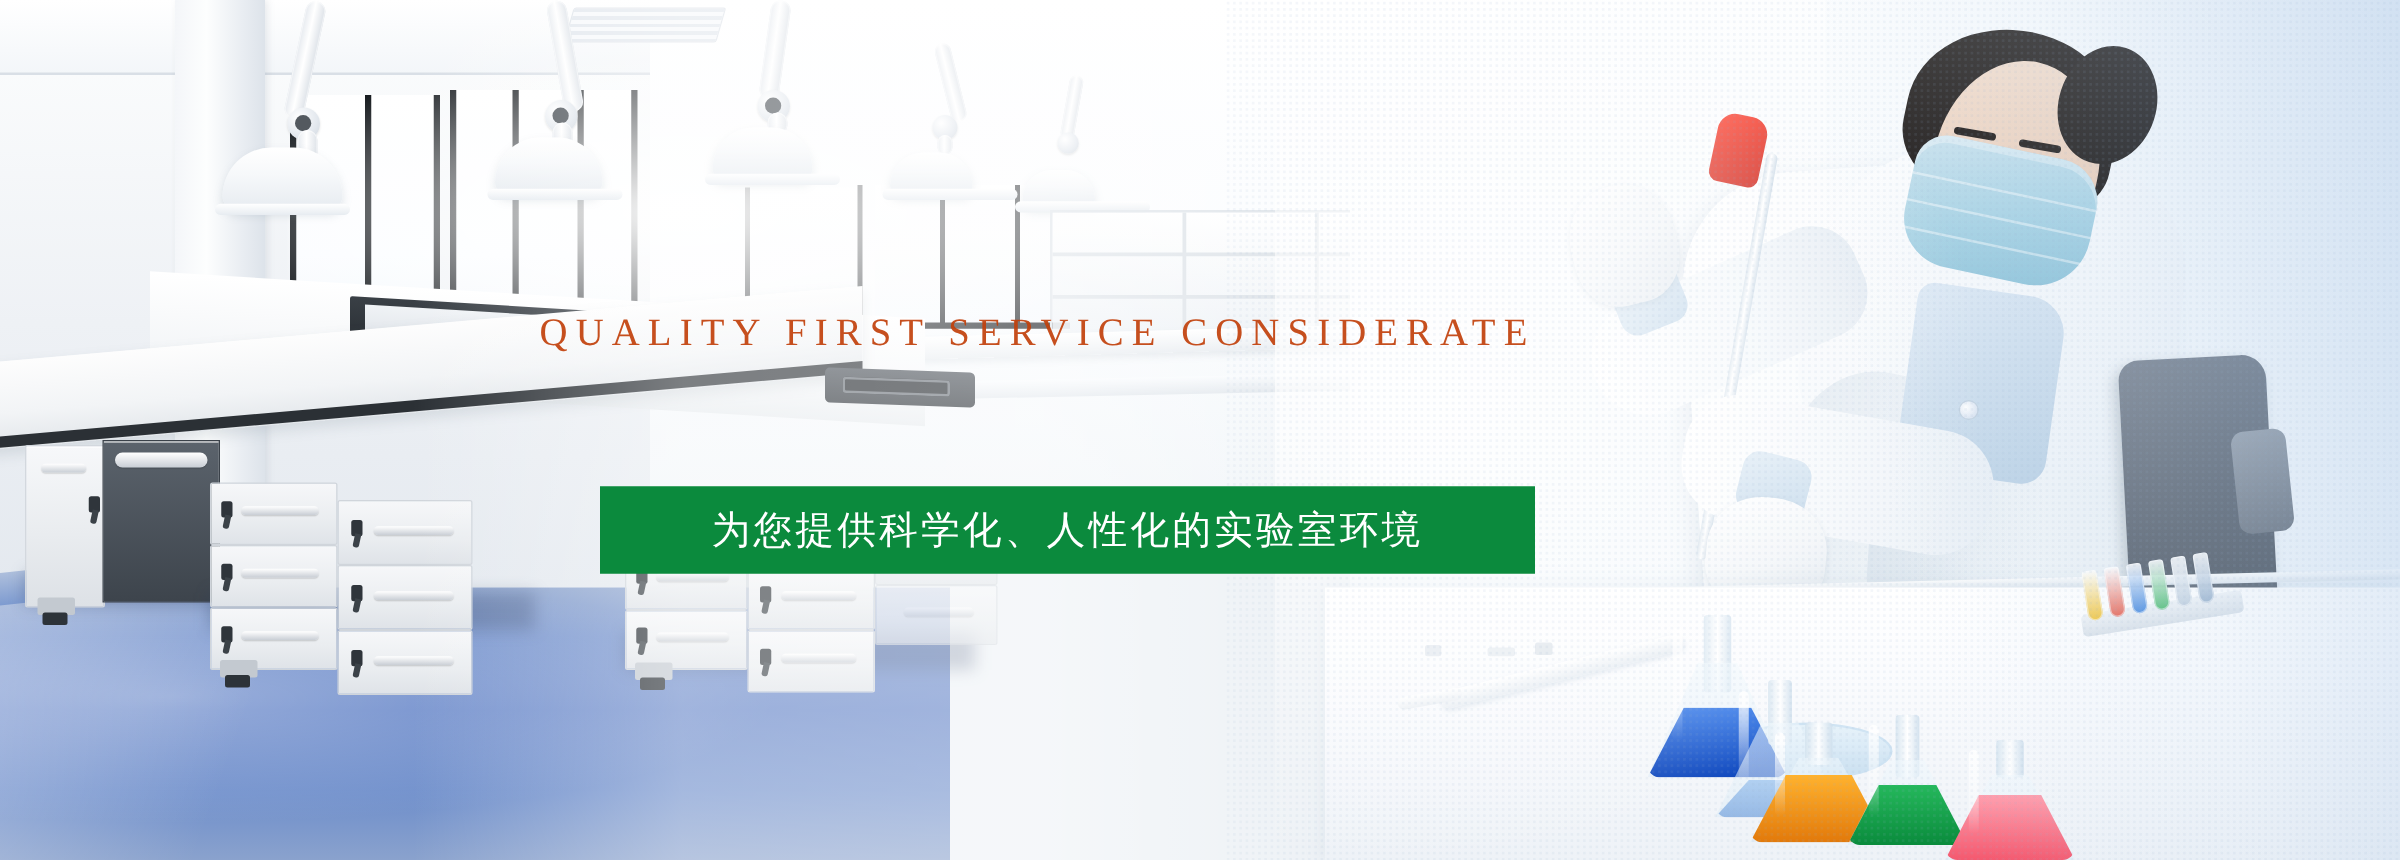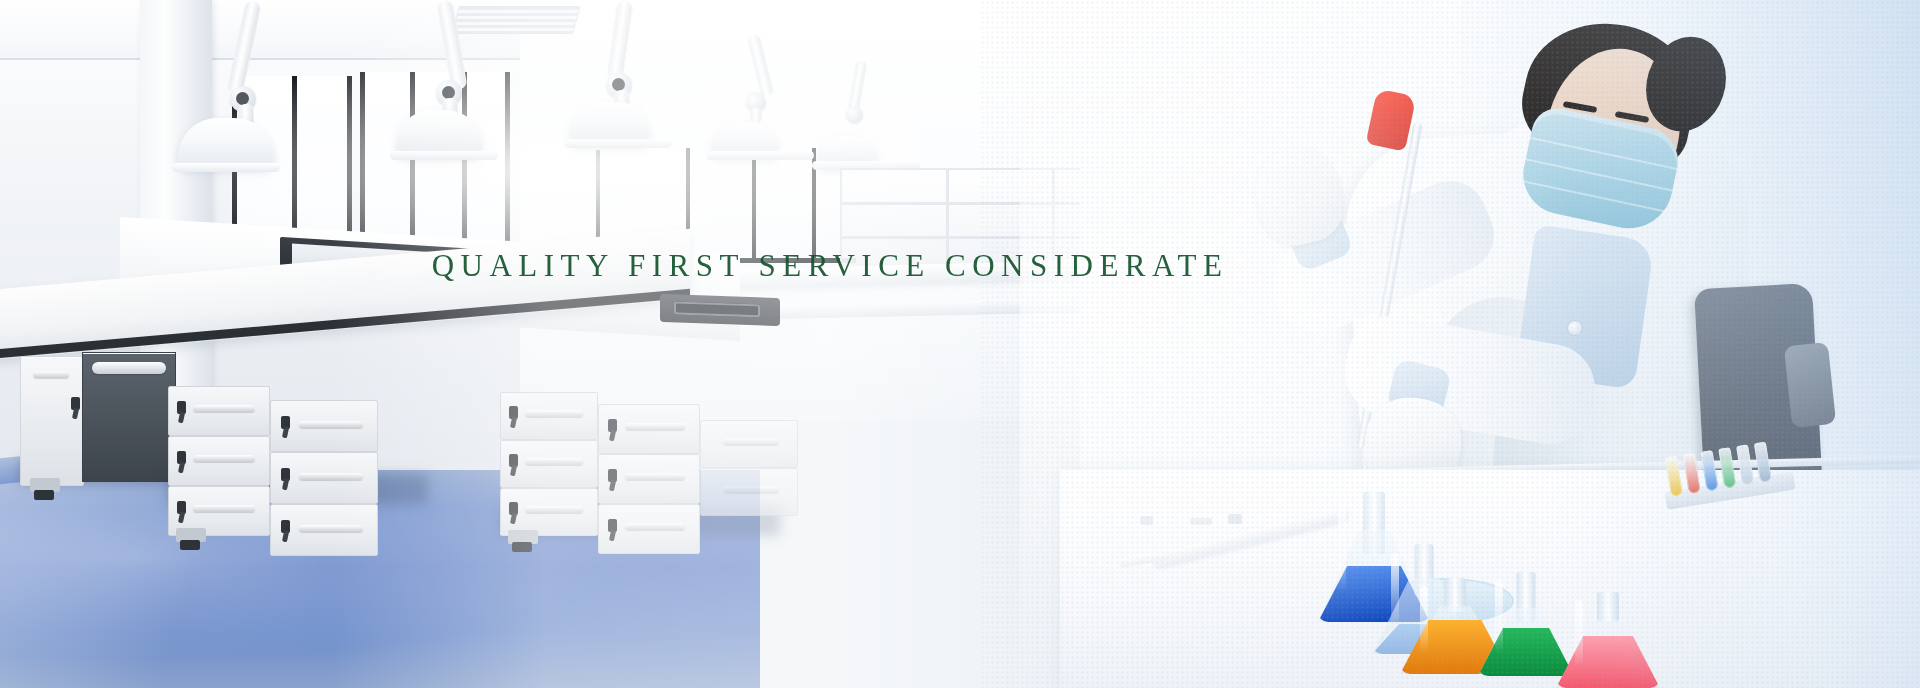--- a/index.html
+++ b/index.html
@@ -417,21 +417,21 @@
 
   
   .copy{position:absolute;left:0;top:0;width:1920px;height:688px;pointer-events:none;}
   .copy > *{pointer-events:auto;}
 
   .eyebrow{
     position:absolute;left:420px;top:248px;width:820px;
     font-family:"Liberation Serif",serif;
     font-size:31px;
     letter-spacing:6.5px;
-    color:#14532d;
+    color:#c2410c;
     white-space:nowrap;
     text-align:center;
     opacity:.92;
   }
   .headline{
     position:absolute;left:560px;top:290px;width:680px;
     font-family:"DejaVu Sans",sans-serif;
     font-weight:bold;
     font-size:60px;
     line-height:62px;
@@ -717,15 +717,18 @@
     <div class="right-glow"></div>
     <div class="blue-wash"></div>
     <div class="halftone"></div>
     <div class="center-fade"></div>
   </div>
 
   <div class="copy">
     <div class="eyebrow">QUALITY FIRST SERVICE CONSIDERATE</div>
 
 
+    <div class="subbar">
+      <span>为您提供科学化、人性化的实验室环境</span>
+    </div>
   </div>
 
 </div>
 
 </body></html>

